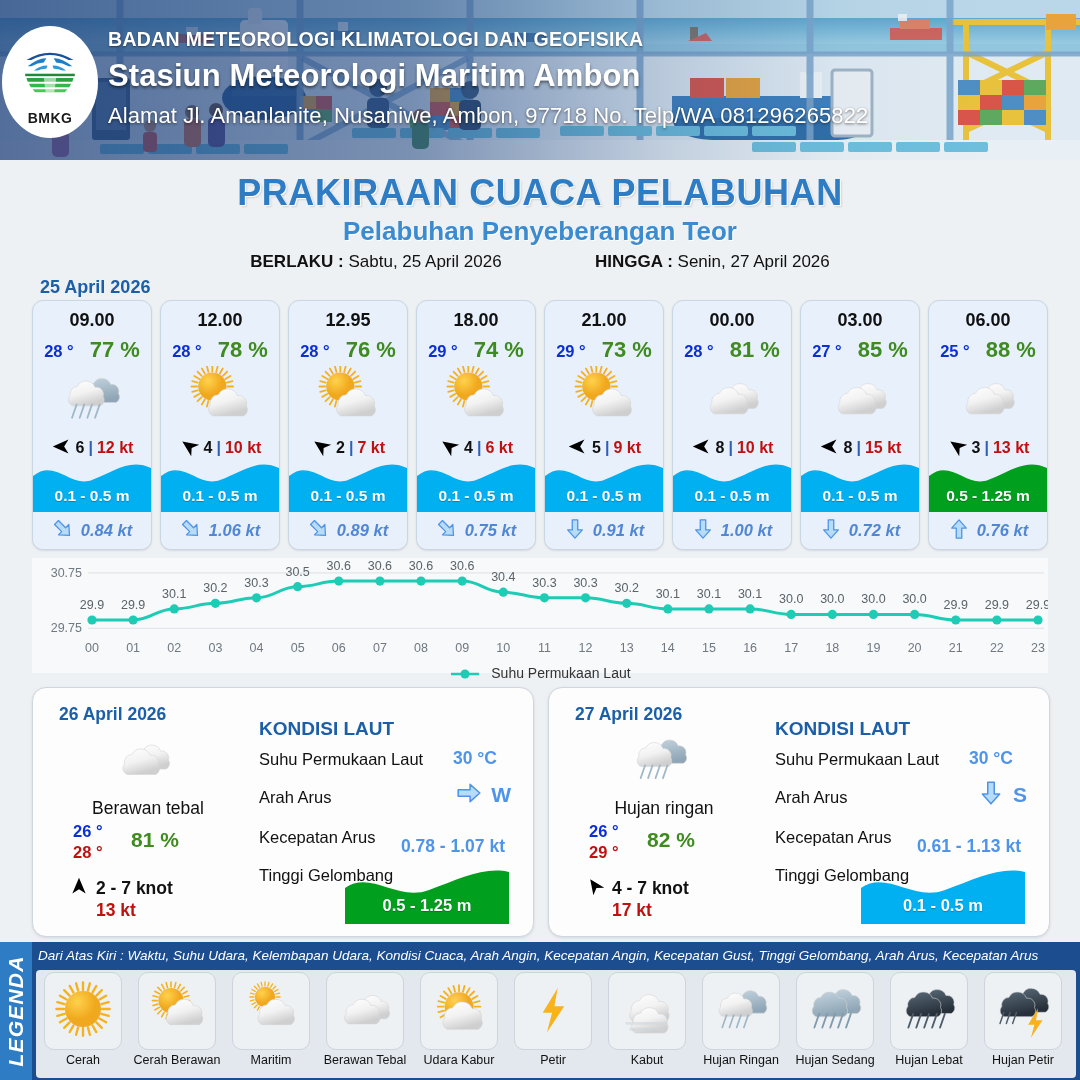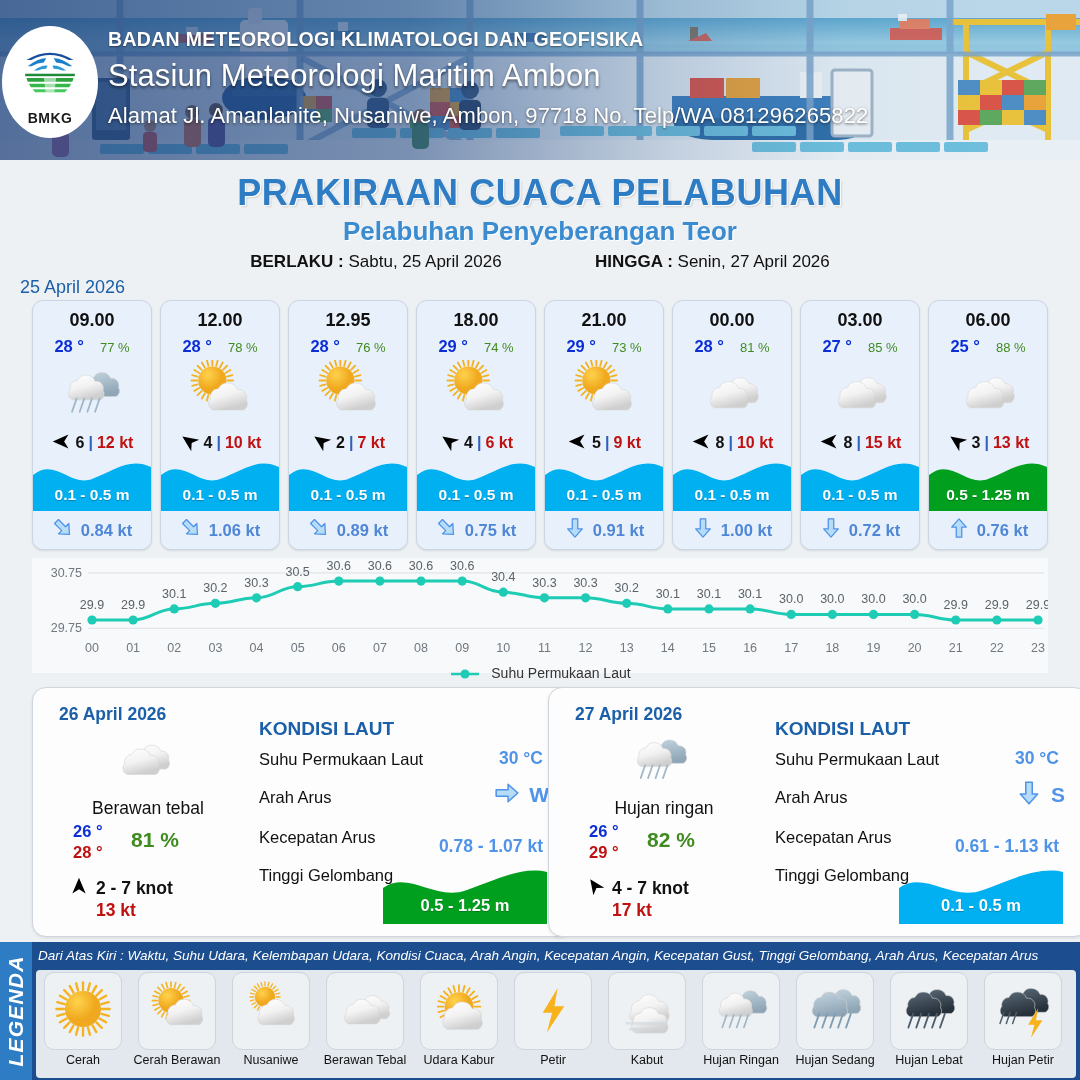--- a/index.html
+++ b/index.html
@@ -17,86 +17,86 @@
   .hdr-overlay{position:absolute;left:0;top:0;width:1080px;height:160px;
     background:linear-gradient(90deg,rgba(28,62,120,.72) 0%,rgba(31,66,124,.55) 38%,rgba(40,78,134,.20) 62%,rgba(60,96,150,.03) 78%,rgba(255,255,255,0) 92%);}
   .logo-wrap{position:absolute;left:2px;top:26px;width:96px;height:112px;background:#fff;
     border-radius:48px/56px;display:flex;flex-direction:column;align-items:center;justify-content:center;z-index:6;}
   .logo-mark{width:62px;height:62px;}
   .logo-text{font-size:14px;font-weight:bold;color:#1a1a1a;letter-spacing:.4px;margin-top:9px;
     font-family:"Liberation Sans",sans-serif;}
   .hdr-texts{position:absolute;left:108px;top:28px;z-index:6;}
   .hdr-l1{font-size:19.5px;font-weight:bold;color:#fff;letter-spacing:.3px;
     text-shadow:0 1px 2px rgba(0,0,0,.45);}
-  .hdr-l2{font-size:31px;font-weight:normal;color:#fff;margin-top:7px;letter-spacing:.1px;
+  .hdr-l2{font-size:31px;font-weight:bold;color:#fff;margin-top:7px;letter-spacing:.1px;
     text-shadow:0 2px 3px rgba(0,0,0,.5);}
   .hdr-l3{font-size:22px;color:#fff;margin-top:9px;letter-spacing:.1px;
     text-shadow:0 1px 3px rgba(0,0,0,.55);}
 
   
   .title-main{position:absolute;top:172px;left:0;width:1080px;text-align:center;
     font-size:36px;font-weight:bold;color:#2e7dc4;letter-spacing:.6px;
     text-shadow:1px 1px 0 #fff,2px 2px 2px rgba(0,0,0,.12);}
   .title-sub{position:absolute;top:216px;left:0;width:1080px;text-align:center;
     font-size:26px;font-weight:bold;color:#3a8bd0;
     text-shadow:1px 1px 0 #fff;}
   .validity{position:absolute;top:252px;left:0;width:1080px;text-align:center;font-size:17px;color:#111;}
   .validity .lbl{font-weight:bold;}
   .validity .gap{display:inline-block;width:84px;}
 
   
-  .date-label{position:absolute;left:20px;top:277px;font-size:18px;font-weight:normal;color:#1b5fa8;}
+  .date-label{position:absolute;left:40px;top:277px;font-size:18px;font-weight:bold;color:#1b5fa8;}
 
   
   .cards{position:absolute;left:32px;top:300px;width:1016px;height:250px;display:flex;gap:8px;justify-content:space-between;}
   .card{width:120px;background:#e8f1fb;border:1px solid #c9d6e4;border-radius:11px;
     position:relative;overflow:hidden;display:flex;flex-direction:column;
     box-shadow:0 1px 2px rgba(0,0,0,.10);}
   .c-time{text-align:center;font-size:18px;font-weight:bold;color:#111;margin-top:9px;}
   .c-th{display:flex;justify-content:center;align-items:baseline;gap:16px;margin-top:6px;}
   .c-temp{font-size:16.5px;font-weight:bold;color:#0b2fd6;}
-  .c-hum{font-size:13px;font-weight:normal;color:#3f8b20;}
+  .c-hum{font-size:22px;font-weight:bold;color:#3f8b20;}
   .c-icon{height:66px;display:flex;align-items:center;justify-content:center;margin-top:3px;}
   .c-wind{display:flex;align-items:center;justify-content:center;gap:4px;margin-top:6px;height:24px;}
   .c-wind .wdeg{font-size:16px;font-weight:bold;color:#111;}
   .c-wind .wbar{color:#2f5fb8;font-size:16px;font-weight:bold;}
   .c-wind .wkt{font-size:16px;font-weight:bold;color:#c01111;}
   .c-wave{position:relative;margin-top:auto;height:54px;}
   .c-wave svg{position:absolute;left:0;bottom:0;width:100%;height:54px;display:block;}
   .c-wave .wavetxt{position:absolute;left:0;bottom:7px;width:100%;text-align:center;
     font-size:15.5px;font-weight:bold;color:#fff;text-shadow:0 1px 1px rgba(0,0,0,.25);}
-  .c-cur{height:38px;display:flex;align-items:center;justify-content:center;gap:7px;background:#e8f1fb;}
+  .c-cur{height:38px;display:flex;align-items:center;justify-content:center;gap:7px;background:#e8f1fb;font-style:italic;}
   .c-cur .ctxt{font-size:16.5px;font-weight:bold;color:#4f86d6;}
 
   
   .chart-box{position:absolute;left:32px;top:558px;width:1016px;height:115px;}
   .chart-svg{position:absolute;left:0;top:0;}
   .chart-legend{position:absolute;left:0;top:665px;width:1080px;text-align:center;font-size:14px;color:#333;}
   .chart-legend .lgdot{display:inline-block;vertical-align:middle;margin-right:6px;}
 
   
   .daypanel{position:absolute;top:687px;width:500px;height:248px;background:#fdfdfd;
-    border:1px solid #cfd6de;border-radius:14px;box-shadow:0 1px 3px rgba(0,0,0,.10);padding-left:38px;}
+    border:1px solid #cfd6de;border-radius:14px;box-shadow:0 1px 3px rgba(0,0,0,.10);}
   .dp-left{left:32px;}
   .dp-right{left:548px;}
   .dp-date{position:absolute;left:26px;top:16px;font-size:17.5px;font-weight:bold;color:#1b5fa8;}
   .dp-icon{position:absolute;left:62px;top:40px;width:98px;height:62px;
     display:flex;align-items:center;justify-content:center;}
   .dp-cond{position:absolute;left:20px;top:110px;width:190px;text-align:center;font-size:17.5px;color:#111;}
   .dp-temps{position:absolute;left:40px;top:133px;}
   .dp-tmin{font-size:16.5px;font-weight:bold;color:#0b2fd6;line-height:21px;}
   .dp-tmax{font-size:16.5px;font-weight:bold;color:#c01111;line-height:21px;}
   .dp-hum{position:absolute;left:98px;top:140px;font-size:21px;font-weight:bold;color:#3f8b20;}
   .dp-wind{position:absolute;left:36px;top:188px;display:flex;align-items:center;gap:7px;}
   .dp-wind .wtxt{font-size:17.5px;font-weight:bold;color:#111;}
   .dp-gust{position:absolute;left:63px;top:212px;font-size:17.5px;font-weight:bold;color:#c01111;}
   .dp-sea-title{position:absolute;left:226px;top:30px;font-size:19px;font-weight:bold;color:#1b5fa8;}
   .dp-row{position:absolute;left:226px;font-size:16.5px;color:#111;}
   .r1{top:62px;} .r2{top:100px;} .r3{top:140px;} .r4{top:178px;}
-  .dp-sst{position:absolute;right:28px;top:60px;font-size:17.5px;font-weight:bold;color:#4f94e8;}
+  .dp-sst{position:absolute;right:36px;top:60px;font-size:17.5px;font-weight:bold;color:#4f94e8;}
   .dp-dir{position:absolute;right:22px;top:92px;display:flex;align-items:center;gap:9px;}
   .dp-dir .dtxt{font-size:21px;font-weight:bold;color:#4f94e8;}
   .dp-spd{position:absolute;right:28px;top:148px;font-size:17.5px;font-weight:bold;color:#4f94e8;}
   .dp-wave{position:absolute;right:24px;top:178px;width:164px;height:58px;}
   .dp-wave svg{position:absolute;left:0;top:0;}
   .dp-wave .wvt{position:absolute;left:0;bottom:9px;width:100%;text-align:center;
     font-size:16.5px;font-weight:bold;color:#fff;text-shadow:0 1px 1px rgba(0,0,0,.25);}
 
   
   .legenda{position:absolute;left:0;top:942px;width:1080px;height:138px;background:#1b4d8f;}
@@ -1181,21 +1181,21 @@
               <line x1="23.999999999999996" y1="6.799999999999999" x2="23.999999999999996" y2="2.904" stroke="#f5b21e" stroke-width="1.3260000000000003" stroke-linecap="round"></line>
               <line x1="26.89877330514823" y1="7.181630745562433" x2="27.907132304867645" y2="3.418383726340222" stroke="#f5b21e" stroke-width="1.3260000000000003" stroke-linecap="round"></line>
               <line x1="29.6" y1="8.300515477614287" x2="31.548000000000002" y2="4.926480504470115" stroke="#f5b21e" stroke-width="1.3260000000000003" stroke-linecap="round"></line>
               <line x1="31.91959594928933" y1="10.080404050710666" x2="34.67448396879212" y2="7.325516031207876" stroke="#f5b21e" stroke-width="1.3260000000000003" stroke-linecap="round"></line>
               <line x1="33.69948452238571" y1="12.399999999999995" x2="37.07351949552988" y2="10.451999999999993" stroke="#f5b21e" stroke-width="1.3260000000000003" stroke-linecap="round"></line>
               <line x1="34.81836925443756" y1="15.101226694851757" x2="38.581616273659776" y2="14.092867695132334" stroke="#f5b21e" stroke-width="1.3260000000000003" stroke-linecap="round"></line>
               <circle cx="24" cy="18" r="10.200000000000001" fill="url(#sg_cloud-sun-small_60)"></circle>
               <path d="M18.575999999999997 35.28 a7.775999999999999 7.775999999999999 0 0 1 7.343999999999999 -9.504 a9.936 9.936 0 0 1 18.144 0.8639999999999999 a7.343999999999999 7.343999999999999 0 0 1 8.207999999999998 9.504 a6.4799999999999995 6.4799999999999995 0 0 1 -2.5919999999999996 9.504 l-28.511999999999997 0 a6.4799999999999995 6.4799999999999995 0 0 1 -2.5919999999999996 -10.367999999999999 z" fill="url(#cg_cloud-sun-small_60)" stroke="#d4d4d4" stroke-width="0.6"></path>
             </svg></span>
     </div>
-    <div class="lg-label">Nusaniwe</div>
+    <div class="lg-label">Maritim</div>
       </div>
       <div class="lg-item">
         <div class="lg-box">
       <span><svg width="60" height="60" viewBox="0 0 60 60">
               <defs>
     <radialGradient id="sg_cloud_60" cx="35%" cy="30%">
       <stop offset="0" stop-color="#ffd24d"></stop>
                   <stop offset="1" stop-color="#f0a81e"></stop>
     </radialGradient>
     <linearGradient id="cg_cloud_60" x1="0" y1="0" x2="0.4" y2="1">

